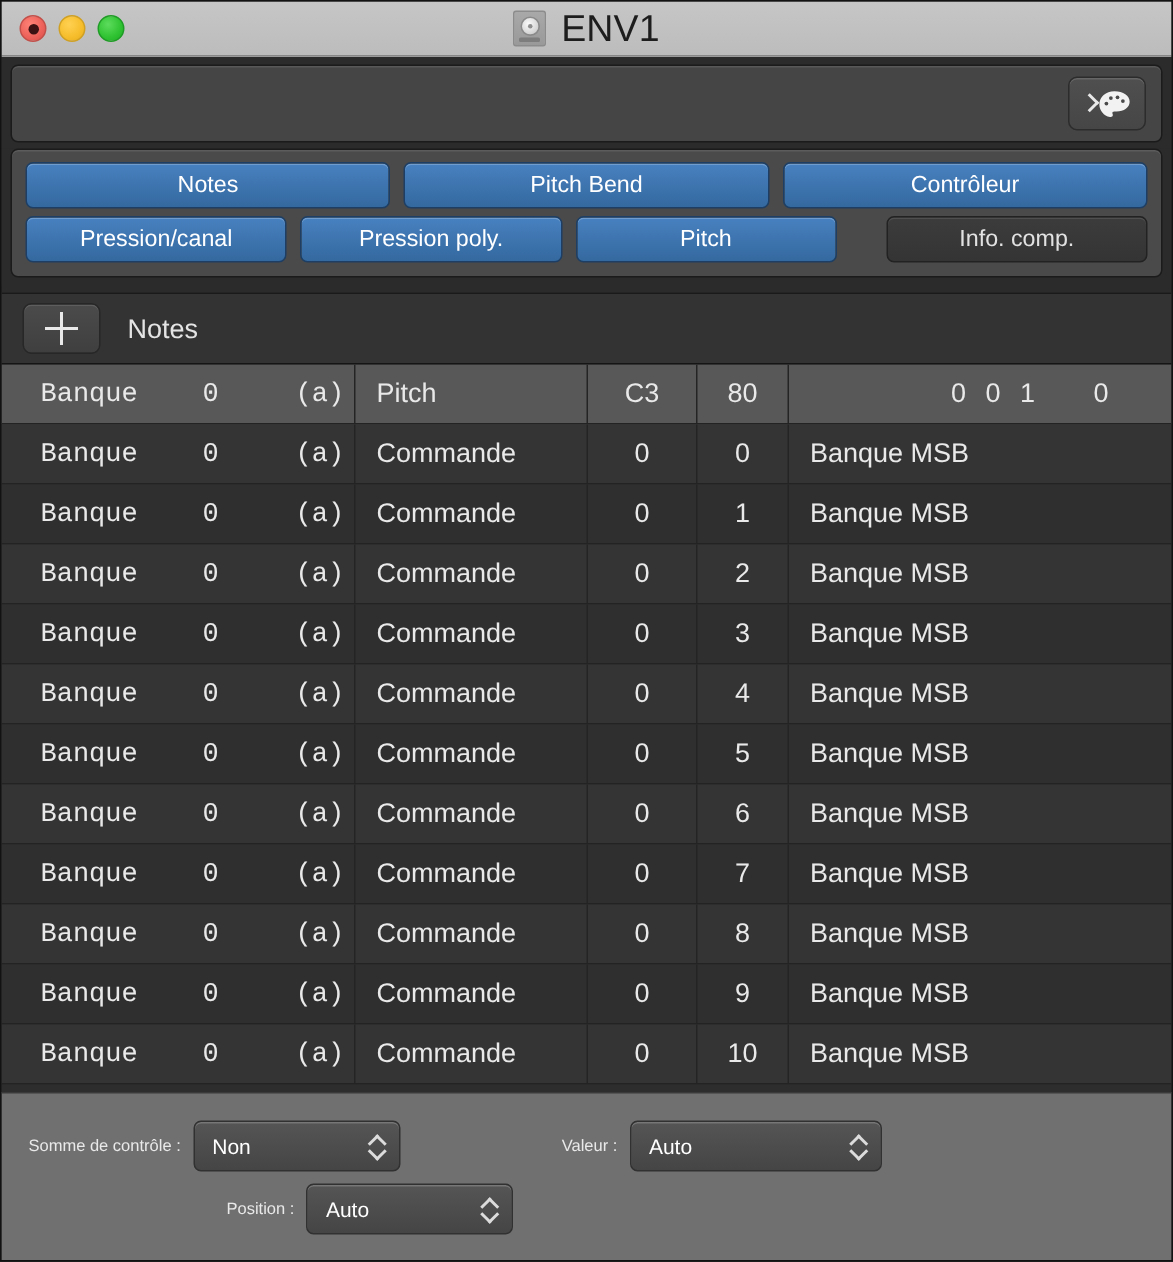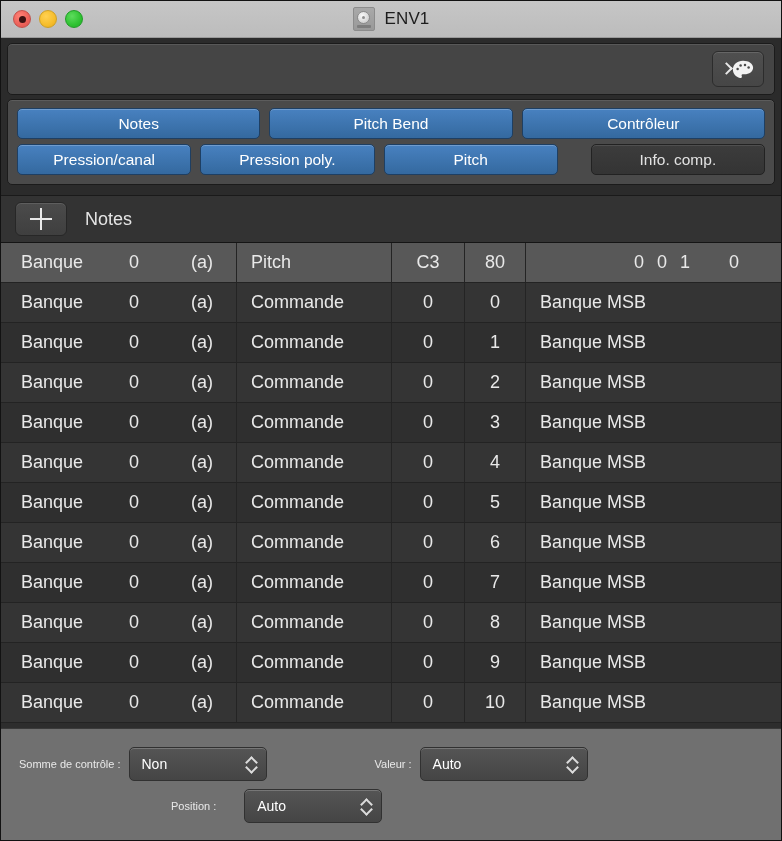--- a/index.html
+++ b/index.html
@@ -53,21 +53,21 @@
     background:radial-gradient(circle at 40% 35%,#fafafa,#d6d6d6 65%,#bdbdbd);
     border:1px solid #8a8a8a;
     position:relative;
   }
   .doc-icon .disc::after {
     content:""; position:absolute; left:50%; top:50%;
     width:3px; height:3px; margin:-1.5px 0 0 -1.5px; border-radius:50%;
     background:#8e8e8e;
   }
   .doc-icon .bar { width:14px; height:3px; background:#7d7d7d; border-radius:1px; }
-  .title-text { font-size:17px; color:#1d1d1d; letter-spacing:.1px; }
+  .title-text { font-size:25px; color:#1d1d1d; letter-spacing:.1px; }
 
   
   .toolstrip {
     flex:0 0 61px; padding:5px 6px 0 6px; background:#2b2b2b;
   }
   .toolstrip-inner {
     height:52px; border-radius:5px;
     background:#454545;
     border:1px solid #1b1b1b;
     box-shadow:inset 0 1px 0 #585858;
@@ -152,42 +152,42 @@
   }
   .row {
     height:40px; display:flex; align-items:stretch;
     border-bottom:1px solid #232323;
     font-size:18px; color:#e9e9e9;
   }
   .row.odd  { background:#2f2f2f; }
   .row.even { background:#343434; }
   .row.selected { background:#585858; }
   .cell { display:flex; align-items:center; border-right:1px solid #242424; }
-  .c-bank   { width:236px; display:flex; align-items:center; padding-left:20px; }
+  .c-bank   { width:236px; display:flex; align-items:center; padding-left:26px;font-family:Liberation Mono, monospace; }
   .c-bank .lbl  { width:108px; }
   .c-bank .num  { width:62px; }
   .c-bank .chan { }
   .c-type   { width:155px; padding-left:14px; }
   .c-num1   { width:73px; justify-content:center; }
   .c-num2   { width:61px; justify-content:center; }
   .c-last   { flex:1 1 auto; padding-left:14px; border-right:none; }
   .c-last.pos { justify-content:flex-start; padding-left:0; }
   .pos-wrap { display:flex; align-items:center; width:100%; }
   .pos-a { width:168px; text-align:right; letter-spacing:4px; }
   .pos-b { width:80px; text-align:center; }
 
   
   .bottom {
     flex:0 0 112px;
     background:#707070;
     border-top:1px solid #3a3a3a;
     padding:14px 18px 0 18px;
   }
   .brow { display:flex; align-items:center; height:42px; }
-  .brow.r2 { justify-content:flex-start; padding-left:0;gap:20px; }
+  .brow.r2 { justify-content:flex-start; padding-left:0; }
   .blabel { font-size:11px; color:#e9e9e9; }
   .popup {
     height:34px; border-radius:5px;
     background:linear-gradient(to bottom,#555555,#454545);
     border:1px solid #313131;
     box-shadow:inset 0 1px 0 rgba(255,255,255,.20);
     display:flex; align-items:center; justify-content:space-between;
     padding:0 9px 0 12px; margin-left:8px;
     font-size:14px; color:#fff; cursor:pointer;
   }

